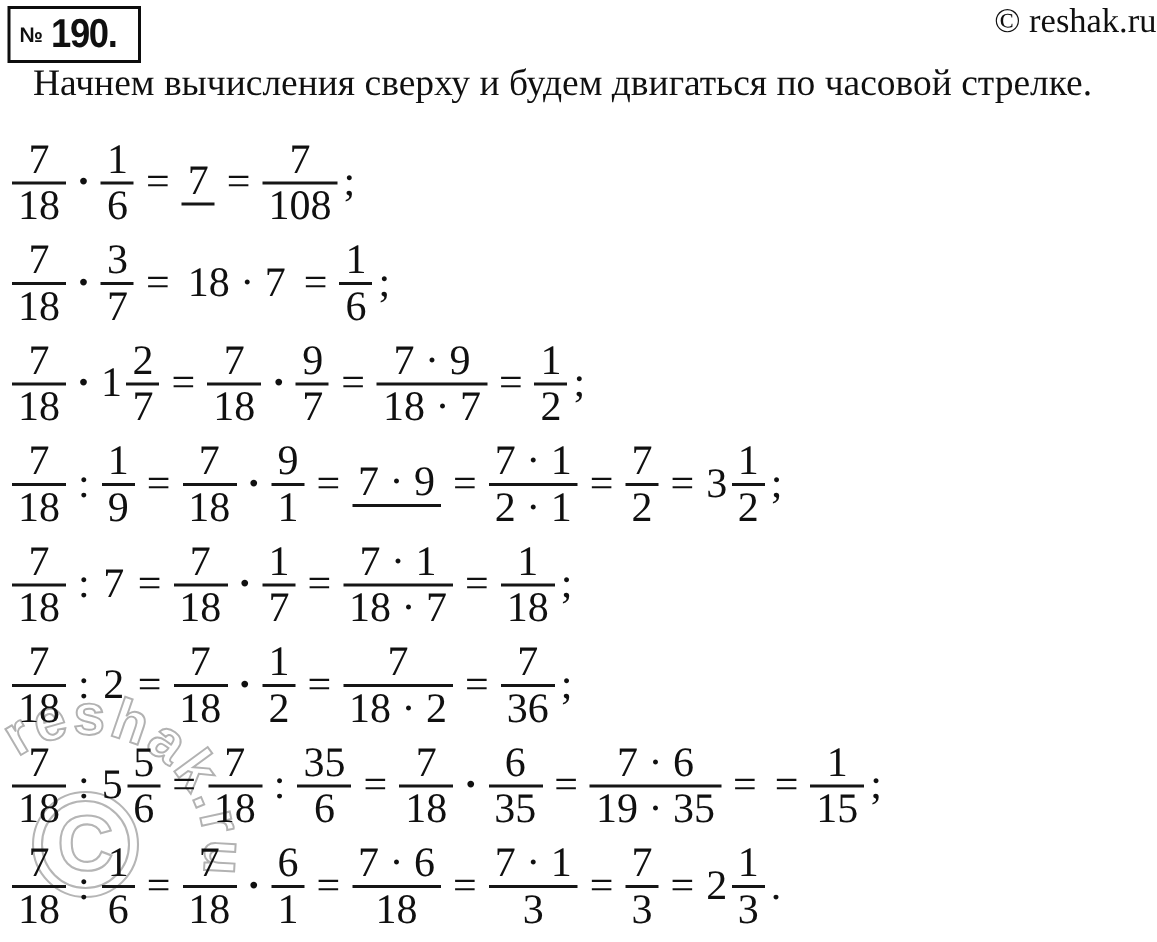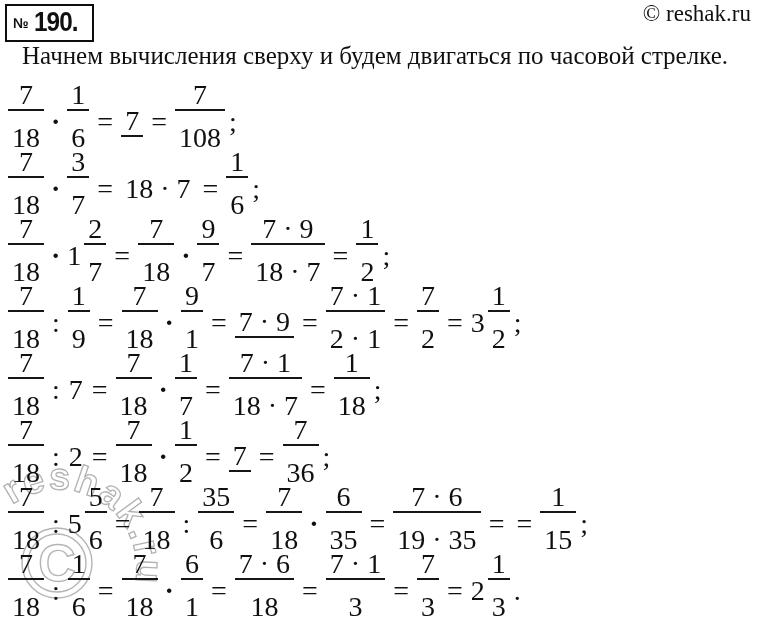--- a/index.html
+++ b/index.html
@@ -10,39 +10,39 @@
   .numero-box{
     position:absolute;left:5px;top:4px;background:#fff;
     border:2px solid #0d0d0d;padding:1px 10px 2px 6px;
     display:flex;align-items:center;gap:5px;
   }
   .numero{font-family:"Liberation Sans",sans-serif;font-size:14px;font-weight:700;}
   .pnum{
     font-family:"Liberation Sans",sans-serif;font-size:27px;font-weight:700;
     letter-spacing:-1px;transform:scaleX(.9);transform-origin:left center;white-space:nowrap;
   }
-  .copyright{position:absolute;top:1px;right:20px;font-size:23px;}
+  .copyright{position:absolute;top:1px;right:0;font-size:23px;}
   .intro{position:absolute;left:6px;top:42px;font-size:25px;white-space:nowrap;margin-left:16px;}
 
   .watermark{position:absolute;left:0;top:440px;pointer-events:none;}
   .wm-ring{fill:none;stroke:#b5b5b5;stroke-width:1.4;}
   .wm-c{
     font-family:"Liberation Sans",sans-serif;font-size:52px;font-weight:700;
     text-anchor:middle;dominant-baseline:central;fill:none;stroke:#b5b5b5;stroke-width:1.4;
   }
   .wm-text{
     font-family:"Liberation Sans",sans-serif;font-size:38px;font-weight:700;
     letter-spacing:2px;fill:none;stroke:#b2b2b2;stroke-width:1.3;
   }
 
   #equations{position:absolute;left:6px;top:88px;width:762px;}
   .eq-line{height:67px;display:flex;align-items:center;font-size:28px;white-space:nowrap;}
   .frac{display:inline-block;text-align:center;margin:0 2px;}
   .num{display:block;line-height:29px;border-bottom:2px solid #161616;padding:0 4px;}
-  .den{display:block;line-height:29px;padding:12px 4px;}
+  .den{display:block;line-height:29px;padding:0 4px;}
   .op{margin:0 6px;}
   .op-dot{font-weight:700;margin:0 5px;}
   .int{margin:0 3px;}
   .mixed{display:inline-flex;align-items:center;}
   .mixed .whole{margin-right:1px;margin-left:2px;}
   .punct{margin-left:2px;}
 </style>
 </head>
 <body>
 
@@ -229,20 +229,21 @@
         <span class="den">18</span>
       </span>
       <span class="op-dot">·</span>
       <span class="frac">
         <span class="num">1</span>
         <span class="den">2</span>
       </span>
       <span class="op">=</span>
       <span class="frac">
         <span class="num">7</span>
+        <span class="den">18 · 2</span>
       </span>
       <span class="op">=</span>
       <span class="frac">
         <span class="num">7</span>
         <span class="den">36</span>
       </span>
       <span class="punct">;</span>
     </div>
     <div class="eq-line">
       <span class="frac">

